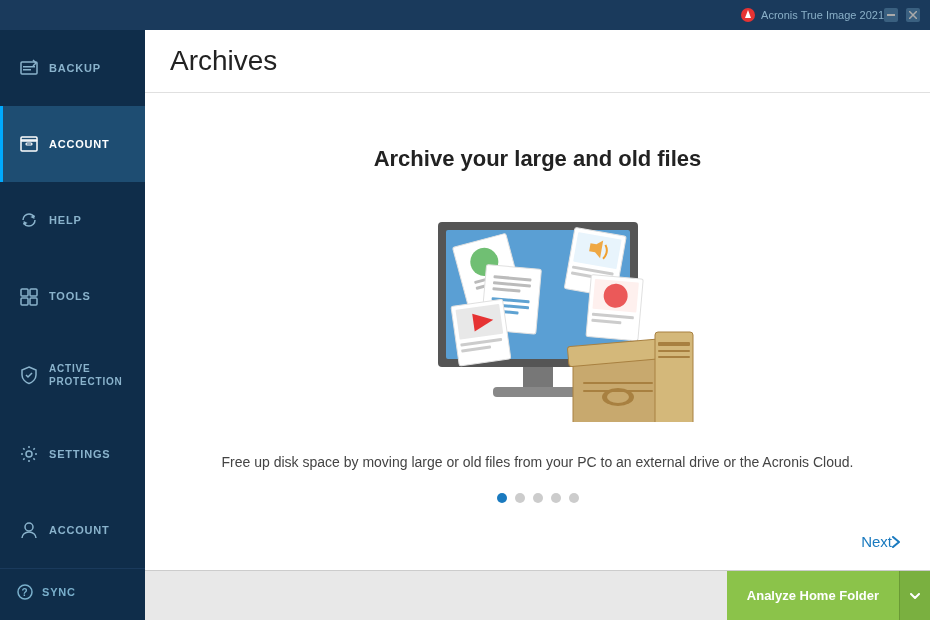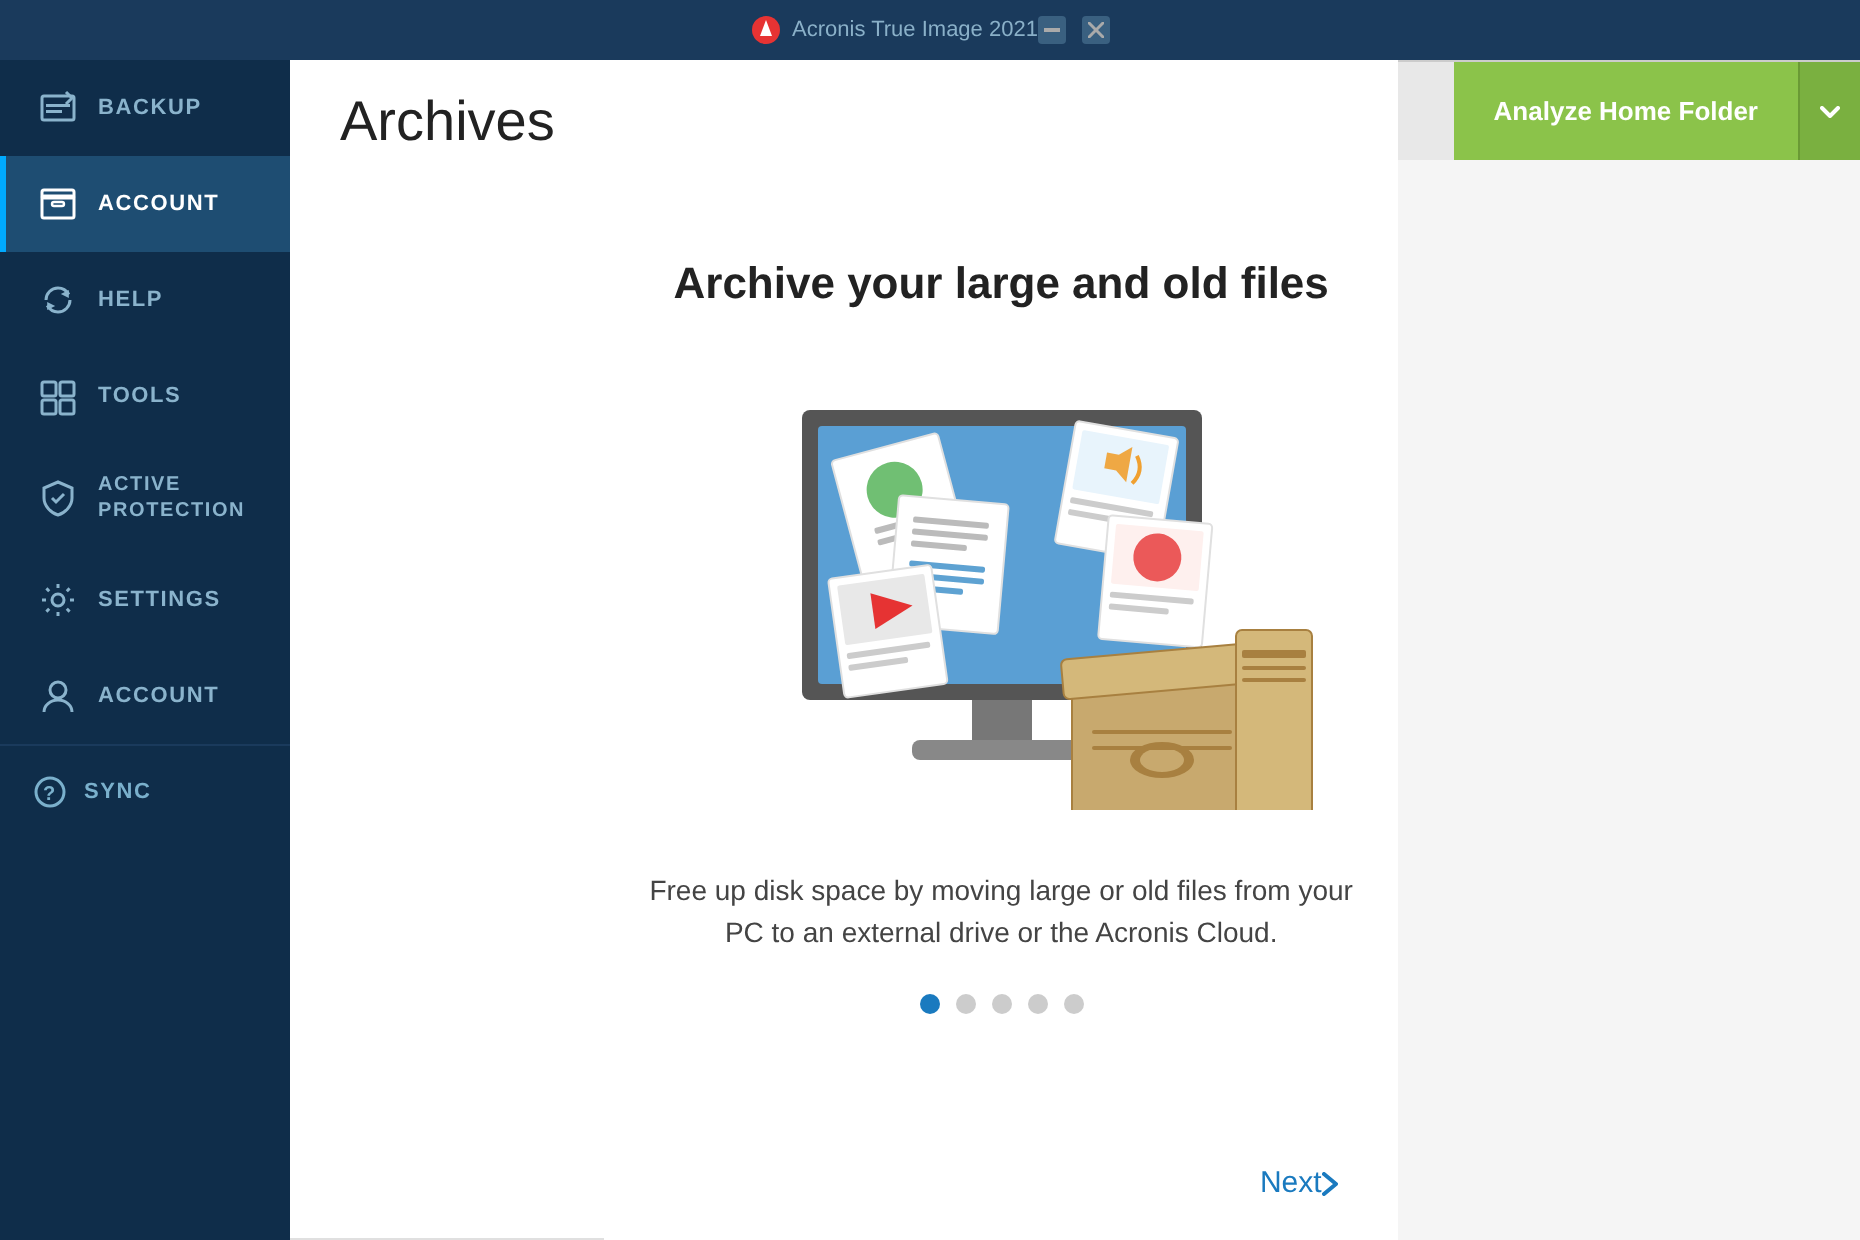--- a/index.html
+++ b/index.html
@@ -1,44 +1,44 @@
 <!DOCTYPE html>
 <html><head>
   <meta charset="utf-8">
   <style>
     * { margin: 0; padding: 0; box-sizing: border-box; }
     body { width: 930px; height: 620px; font-family: 'Segoe UI', Arial, sans-serif; display: flex; flex-direction: column; overflow: hidden; background: #fff; }
 
     .app-container { display: flex; flex-direction: column; height: 620px; width: 930px; }
 
     
-    .top-bar { height: 30px; background: #1a3a5c; display: flex; align-items: center; justify-content: center; padding: 0 10px; flex-shrink: 0; }
+    .top-bar { height: 30px; background: #1a3a5c; display: flex; align-items: center; justify-content: flex-end; padding: 0 10px; flex-shrink: 0; }
     .top-bar-logo { color: #7ab0d4; font-size: 11px; display: flex; align-items: center; gap: 5px; }
     .top-bar-controls { display: flex; gap: 8px; }
     .top-bar-btn { width: 14px; height: 14px; background: #3a6080; border-radius: 2px; cursor: pointer; display: flex; align-items: center; justify-content: center; }
     .top-bar-btn svg { width: 8px; height: 8px; fill: #aaa; }
 
     
     .main-layout { display: flex; flex: 1; overflow: hidden; }
 
     
     .sidebar { width: 145px; background: #0f2d4a; display: flex; flex-direction: column; flex-shrink: 0; }
-    .nav-item { display: flex; align-items: center; gap: 10px; padding: 14px 16px; cursor: pointer; color: #8ab3cc; font-size: 12px; font-weight: 600; letter-spacing: 0.5px; border-left: 3px solid transparent; transition: background 0.1s; }
+    .nav-item { display: flex; align-items: center; gap: 10px; padding: 28px 16px; cursor: pointer; color: #8ab3cc; font-size: 12px; font-weight: 600; letter-spacing: 0.5px; border-left: 3px solid transparent; transition: background 0.1s; }
     .nav-item.active { background: #1e4d72; border-left: 3px solid #00aaff; color: #fff; }
     .nav-item .nav-icon { width: 20px; height: 20px; display: flex; align-items: center; justify-content: center; flex-shrink: 0; }
     .nav-item .nav-label { font-size: 11px; letter-spacing: 0.8px; }
 
     .sidebar-bottom { margin-top: auto; padding: 12px; }
     .trial-text { color: #7ab0cc; font-size: 10px; text-align: center; line-height: 1.4; margin-bottom: 8px; }
     .buy-now-btn { background: #4caf50; color: #fff; border: none; width: 100%; padding: 6px 0; font-size: 11px; font-weight: 600; cursor: pointer; border-radius: 2px; }
 
     .sidebar-help { display: flex; align-items: center; gap: 8px; padding: 14px 16px; color: #7ab0cc; font-size: 11px; font-weight: 600; letter-spacing: 0.8px; cursor: pointer; border-top: 1px solid #1a3a5c; }
 
     
-    .content-area { flex: 1; display: flex; flex-direction: row; background: #f5f5f5; }
+    .content-area { flex: 1; display: flex; flex-direction: column; background: #f5f5f5; }
 
     
     .content-header { background: #fff; padding: 15px 25px; border-bottom: 1px solid #e0e0e0; flex-shrink: 0; }
     .content-header h1 { font-size: 28px; font-weight: 300; color: #222; }
 
     
     .main-content { flex: 1; background: #fff; display: flex; flex-direction: column; align-items: center; justify-content: center; padding: 20px; position: relative; }
 
     .archive-title { font-size: 22px; font-weight: 700; color: #222; margin-bottom: 30px; text-align: right; }
 

